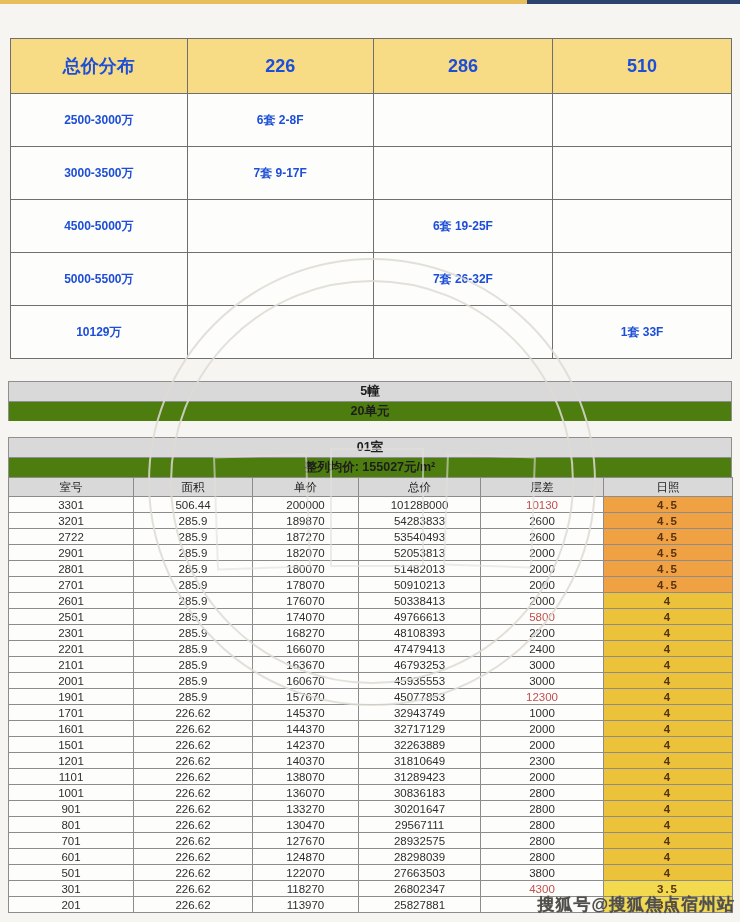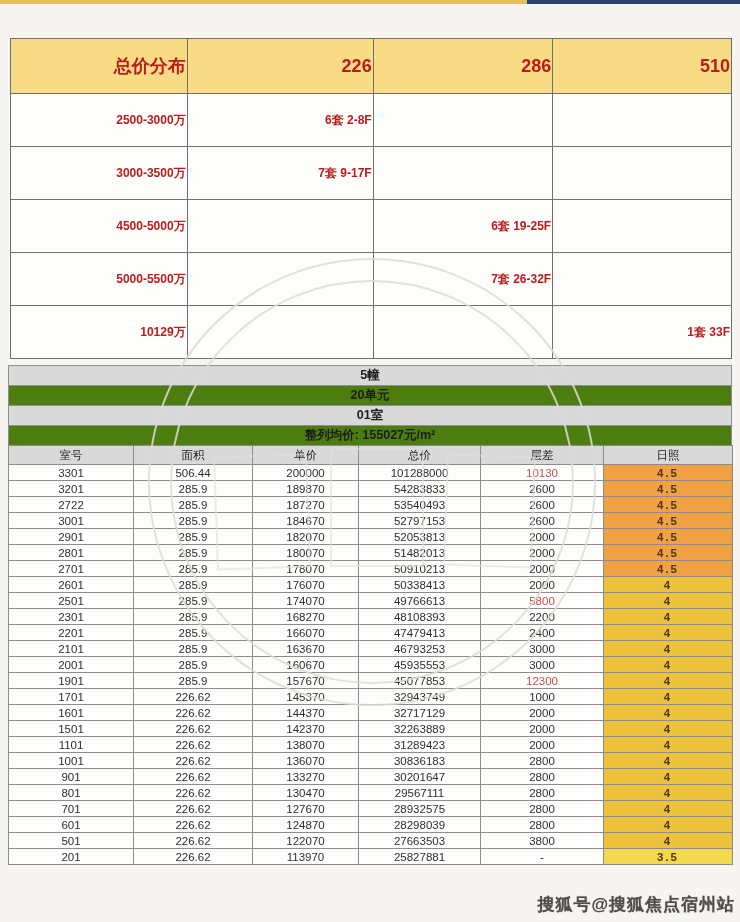--- a/index.html
+++ b/index.html
@@ -11,38 +11,38 @@
   }
   
   .topbar{position:absolute;left:0;top:0;width:740px;height:4px;display:flex;}
   .topbar .seg-left{width:527px;height:4px;background:var(--bar-yellow,#e8bd5c);}
   .topbar .seg-right{flex:1;height:4px;background:var(--bar-navy,#2c4370);}
 
   
   table{border-collapse:collapse;table-layout:fixed;}
   .dist{position:absolute;left:10px;top:38px;width:722px;background:#fcfcfa;}
   .dist th,.dist td{
-    border:1px solid #6f6f6f;text-align:right;vertical-align:middle;
-    font-weight:bold;color:#b91c1c;overflow:hidden;white-space:nowrap;
+    border:1px solid #6f6f6f;text-align:center;vertical-align:middle;
+    font-weight:bold;color:#1d4ed8;overflow:hidden;white-space:nowrap;
   }
   .dist th{height:52px;font-size:18px;background:var(--hdr-bg,#f8dc85);}
   .dist td{height:50px;font-size:12px;background:#fdfdfb;}
   .dist col:nth-child(1){width:24.5%;}
   .dist col:nth-child(2){width:25.8%;}
   .dist col:nth-child(3){width:24.9%;}
   .dist col:nth-child(4){width:24.8%;}
 
   
   .unit-block{position:absolute;left:8px;top:365px;width:724px;}
   .band{
     box-sizing:border-box;height:20px;line-height:19px;text-align:center;
     font-size:12.5px;font-weight:bold;color:#1d1d1d;
     border:1px solid #8f8f8f;border-bottom:none;background:#4d7c0f;
   }
-  .band.gray{background:var(--band-gray,#d9d9d9);}
+  .band.gray{background:var(--band-gray,#d9d9d9);margin-top:16px;}
 
   
   .price{width:724px;background:#fdfdfc;}
   .price th,.price td{
     border:1px solid #8c8c8c;text-align:center;vertical-align:middle;
     padding:0;overflow:hidden;white-space:nowrap;
   }
   .price th{height:18px;font-size:11.5px;font-weight:normal;color:#222;background:var(--band-gray,#d9d9d9);}
   .price td{height:15px;font-size:11.5px;color:#2e2e2e;background:#fdfdfc;}
   .price col:nth-child(1){width:125px;}
@@ -169,28 +169,20 @@
         </tr>
         <tr>
           <td>2722</td>
           <td>285.9</td>
           <td>187270</td>
           <td>53540493</td>
           <td>2600</td>
           <td class="sun" style="background: rgb(240, 161, 67);">4.5</td>
         </tr>
         <tr>
-          <td>3001</td>
-          <td>285.9</td>
-          <td>184670</td>
-          <td>52797153</td>
-          <td>2600</td>
-          <td class="sun" style="background: rgb(240, 161, 67);">4.5</td>
-        </tr>
-        <tr>
           <td>2901</td>
           <td>285.9</td>
           <td>182070</td>
           <td>52053813</td>
           <td>2000</td>
           <td class="sun" style="background: rgb(240, 161, 67);">4.5</td>
         </tr>
         <tr>
           <td>2801</td>
           <td>285.9</td>
@@ -281,20 +273,28 @@
         </tr>
         <tr>
           <td>1501</td>
           <td>226.62</td>
           <td>142370</td>
           <td>32263889</td>
           <td>2000</td>
           <td class="sun" style="background: rgb(235, 194, 58);">4</td>
         </tr>
         <tr>
+          <td>1201</td>
+          <td>226.62</td>
+          <td>140370</td>
+          <td>31810649</td>
+          <td>2300</td>
+          <td class="sun" style="background: rgb(235, 194, 58);">4</td>
+        </tr>
+        <tr>
           <td>1101</td>
           <td>226.62</td>
           <td>138070</td>
           <td>31289423</td>
           <td>2000</td>
           <td class="sun" style="background: rgb(235, 194, 58);">4</td>
         </tr>
         <tr>
           <td>1001</td>
           <td>226.62</td>
@@ -335,20 +335,28 @@
           <td>2800</td>
           <td class="sun" style="background: rgb(235, 194, 58);">4</td>
         </tr>
         <tr>
           <td>501</td>
           <td>226.62</td>
           <td>122070</td>
           <td>27663503</td>
           <td>3800</td>
           <td class="sun" style="background: rgb(235, 194, 58);">4</td>
+        </tr>
+        <tr>
+          <td>301</td>
+          <td>226.62</td>
+          <td>118270</td>
+          <td>26802347</td>
+          <td class="red">4300</td>
+          <td class="sun" style="background: rgb(242, 217, 78);">3.5</td>
         </tr>
         <tr>
           <td>201</td>
           <td>226.62</td>
           <td>113970</td>
           <td>25827881</td>
           <td>-</td>
           <td class="sun" style="background: rgb(242, 217, 78);">3.5</td>
         </tr>
       </tbody>

